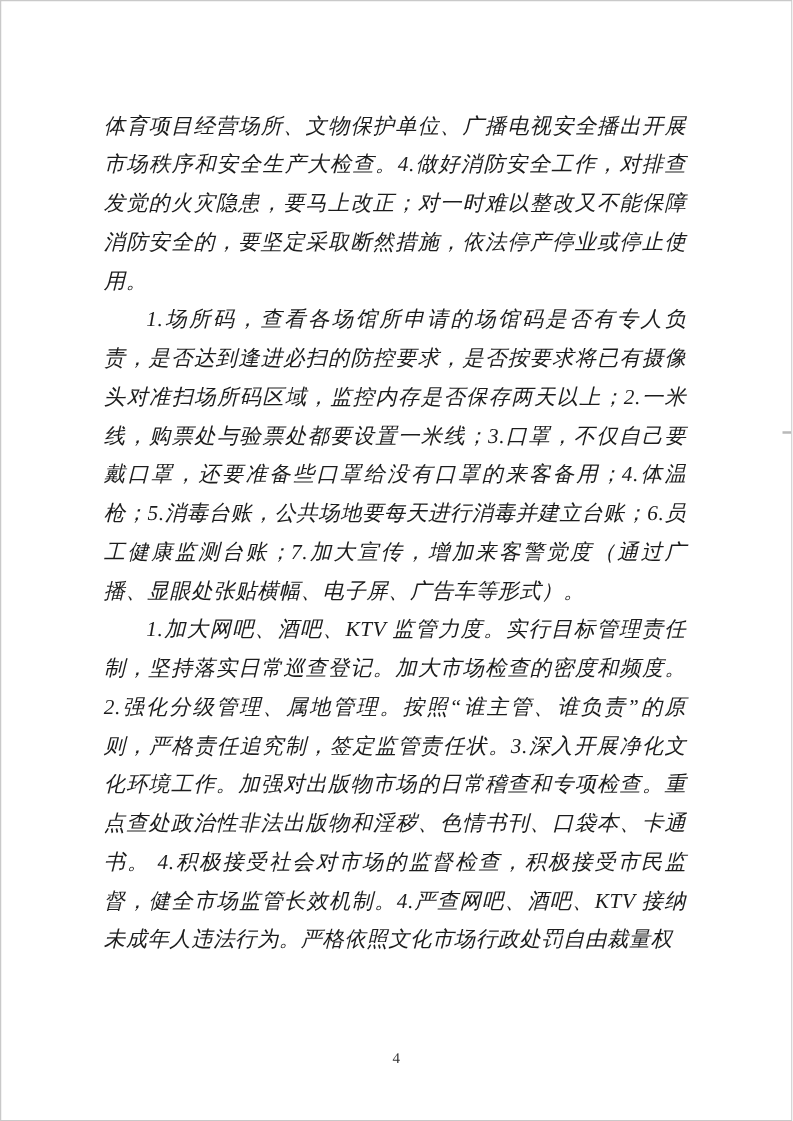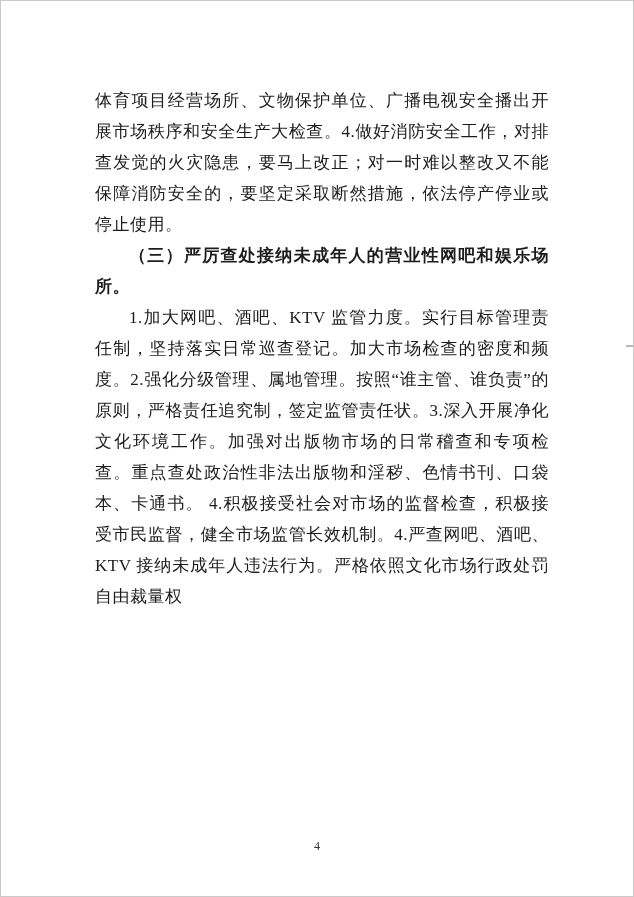--- a/index.html
+++ b/index.html
@@ -14,26 +14,27 @@
     box-sizing: border-box;
     background: #ffffff;
     border: 1px solid #c9c9c9;
     overflow: hidden;
     font-family: "Liberation Serif", "DejaVu Serif", serif;
     color: #1c1c1c;
   }
   .doc-body {
     position: absolute;
     top: 84px;
-    left: 94px;
+    left: 82px;
     right: 84px;
     text-align: justify;
     font-size: 17px;
     line-height: 31px;
     letter-spacing: 0.5px;
+    font-style: italic;
   }
   .doc-body p {
     margin: 0;
     padding: 0;
   }
   .para-indent {
     text-indent: 2em;
   }
   .para-heading {
     font-weight: bold;
@@ -56,21 +57,21 @@
     background: #b9b9b9;
   }
 </style>
 </head>
 <body>
 
 <div class="page">
 
   <div class="doc-body">
     <p class="para">体育项目经营场所、文物保护单位、广播电视安全播出开展市场秩序和安全生产大检查。4.做好消防安全工作，对排查发觉的火灾隐患，要马上改正；对一时难以整改又不能保障消防安全的，要坚定采取断然措施，依法停产停业或停止使用。</p>
-    <p class="para para-indent para-heading">（三）严厉查处接纳未成年人的营业性网吧和娱乐场所。</p>
+    <p class="para para-indent">1.场所码，查看各场馆所申请的场馆码是否有专人负责，是否达到逢进必扫的防控要求，是否按要求将已有摄像头对准扫场所码区域，监控内存是否保存两天以上；2.一米线，购票处与验票处都要设置一米线；3.口罩，不仅自己要戴口罩，还要准备些口罩给没有口罩的来客备用；4.体温枪；5.消毒台账，公共场地要每天进行消毒并建立台账；6.员工健康监测台账；7.加大宣传，增加来客警觉度（通过广播、显眼处张贴横幅、电子屏、广告车等形式）。</p>
     <p class="para para-indent">1.加大网吧、酒吧、KTV 监管力度。实行目标管理责任制，坚持落实日常巡查登记。加大市场检查的密度和频度。2.强化分级管理、属地管理。按照“谁主管、谁负责”的原则，严格责任追究制，签定监管责任状。3.深入开展净化文化环境工作。加强对出版物市场的日常稽查和专项检查。重点查处政治性非法出版物和淫秽、色情书刊、口袋本、卡通书。 4.积极接受社会对市场的监督检查，积极接受市民监督，健全市场监管长效机制。4.严查网吧、酒吧、KTV 接纳未成年人违法行为。严格依照文化市场行政处罚自由裁量权</p>
   </div>
 
   <div class="scan-artifact"></div>
 
   <div class="page-number">4</div>
 
 </div>
 
 </body></html>

